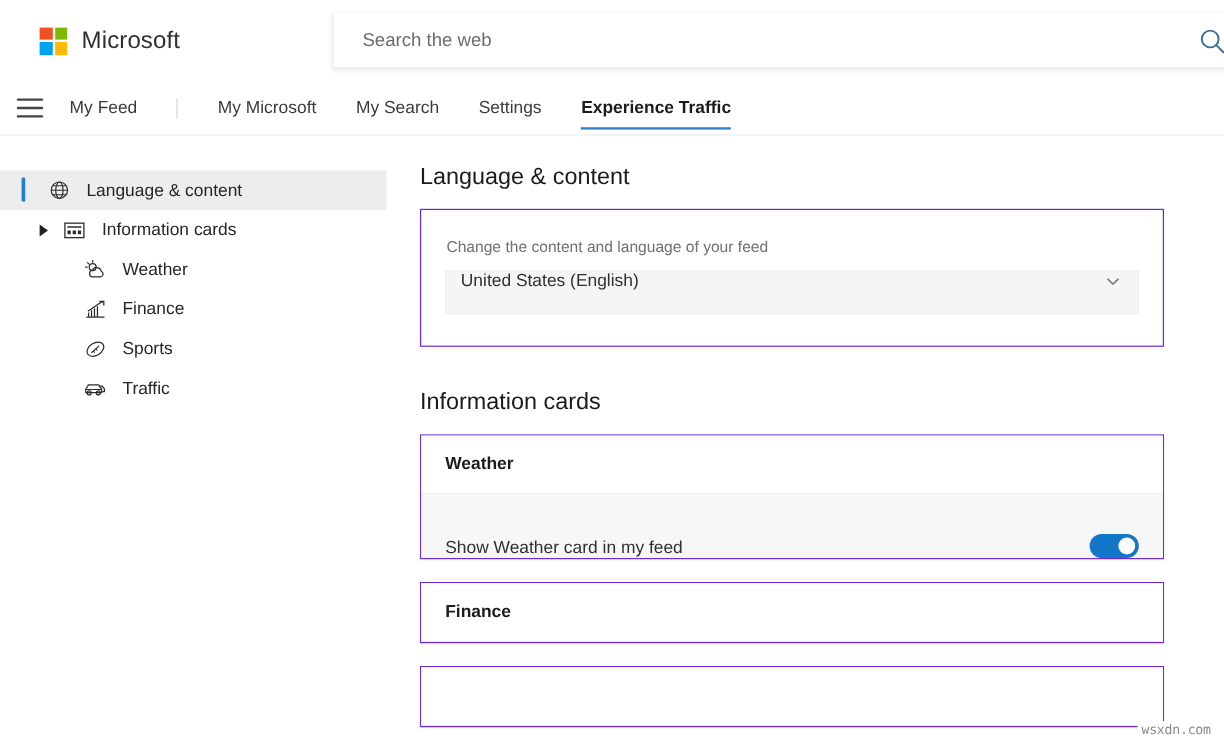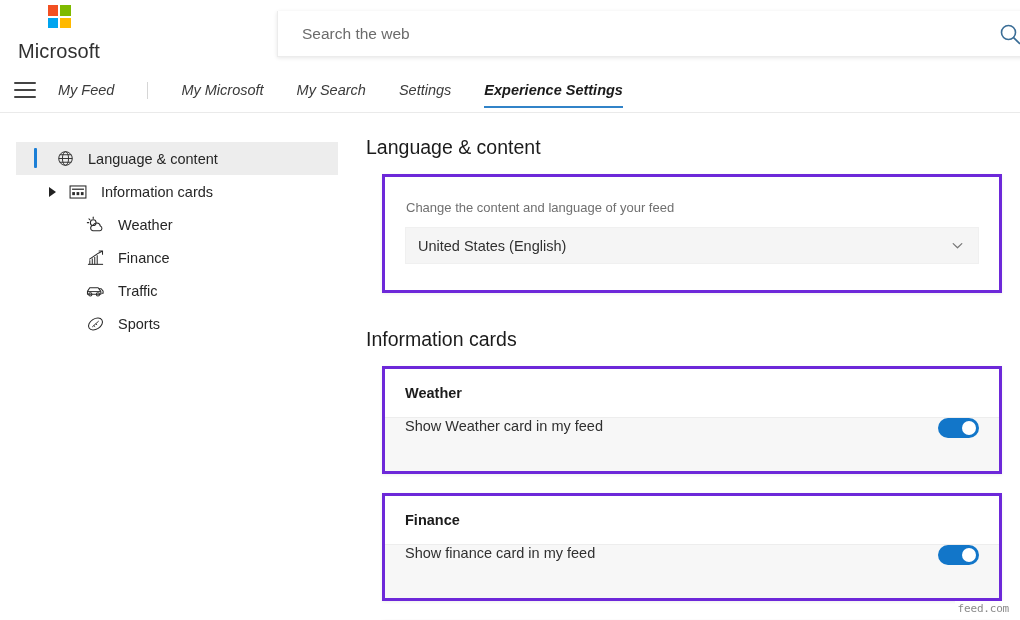--- a/index.html
+++ b/index.html
@@ -22,24 +22,23 @@
     height: 68px;
     display: flex;
     align-items: center;
     background: #ffffff;
     position: relative;
   }
 
   .brand {
     display: flex;
     align-items: center;
-    margin-left: 18px;
+    margin-left: 33px;
     gap: 12px;
     cursor: pointer;
-    flex-direction: column;
   }
 
   .ms-logo {
     width: 23px;
     height: 23px;
     display: grid;
     grid-template-columns: 1fr 1fr;
     grid-template-rows: 1fr 1fr;
     gap: 2px;
     flex: none;
@@ -122,21 +121,20 @@
   }
 
   .nav-item {
     font-size: 14.5px;
     color: #3b3b3b;
     padding: 4px 0 5px 0;
     margin-right: 33px;
     cursor: pointer;
     white-space: nowrap;
     position: relative;
-    font-style: italic;
   }
   .nav-item.active {
     color: #1b1b1b;
     font-weight: bold;
   }
   .nav-item.active::after {
     content: "";
     position: absolute;
     left: 0; right: 0;
     bottom: -5px;
@@ -148,21 +146,20 @@
     height: 17px;
     background: #d6d6d6;
     margin: 0 33px 0 0;
     flex: none;
   }
 
   
   .layout {
     display: flex;
     height: 507px;
-    padding-left: 16px;
   }
 
   
   .sidebar {
     width: 345px;
     flex: none;
     padding-top: 29px;
   }
 
   .side-item {
@@ -234,41 +231,41 @@
   .section-title {
     font-size: 19.5px;
     color: #1b1b1b;
     margin: 0 0 15px 5px;
     font-weight: normal;
   }
   .section-title.second { margin-top: 35px; }
 
   .card {
     background: #ffffff;
-    border: 3px solid #6d28d9;
+    border: 1px solid #6d28d9;
     box-shadow: 0 1px 3px rgba(0,0,0,.07);
     width: 620px;
-    margin-left: 21px;
+    margin-left: 5px;
   }
 
   .lang-card { padding: 23px 20px 26px 20px; }
 
   .lang-hint {
     font-size: 13px;
     color: #707070;
     margin-bottom: 12px;
     margin-left: 1px;
   }
 
   .dropdown {
     height: 37px;
     background: #f5f5f5;
     border: 1px solid #f0f0f0;
     display: flex;
-    align-items: center;
+    align-items: flex-start;
     padding: 0 13px 0 12px;
     cursor: pointer;
   }
   .dropdown .dd-value {
     flex: 1;
     font-size: 14.5px;
     color: #303030;
   }
   .chevron-icon {
     width: 16px;
@@ -292,21 +289,21 @@
   }
   .info-card-head .ic-title {
     font-size: 14.5px;
     font-weight: bold;
     color: #1b1b1b;
   }
 
   .info-card-row {
     height: 53px;
     display: flex;
-    align-items: flex-start;
+    align-items: flex-end;
     padding: 0 20px;
     background: #f7f7f7;
   }
   .info-card-row .ic-label {
     flex: 1;
     font-size: 14.5px;
     color: #303030;
   }
 
   .toggle {
@@ -372,21 +369,21 @@
     <span></span>
       <span></span>
       <span></span>
   </div>
 
   <div class="nav-item">My Feed</div>
   <div class="nav-sep"></div>
   <div class="nav-item">My Microsoft</div>
   <div class="nav-item">My Search</div>
   <div class="nav-item">Settings</div>
-  <div class="nav-item active">Experience Settings</div>
+  <div class="nav-item active">Experience Traffic</div>
 </div>
 
 <div class="layout">
 
   <div class="sidebar">
 
     <div class="side-item selected">
       <div class="side-icon">
         <svg width="17" height="17" viewBox="0 0 20 20" fill="none">
           <circle cx="10" cy="10" r="8" stroke="#2b2b2b" stroke-width="1.1"></circle>
@@ -438,41 +435,41 @@
           <line x1="11.8" y1="16" x2="11.8" y2="6.6" stroke="#2b2b2b" stroke-width="1.1"></line>
           <path d="M3.4 11 L13 4.4 L17 2.4" stroke="#2b2b2b" stroke-width="1.1" fill="none"></path>
           <path d="M13.4 2.2 L17.4 2.2 L17.4 6" stroke="#2b2b2b" stroke-width="1.1" fill="none"></path>
         </svg>
       </div>
       <div class="side-label">Finance</div>
     </div>
 
     <div class="side-item child">
       <div class="side-icon">
+        <svg width="19" height="18" viewBox="0 0 20 19" fill="none">
+          <ellipse cx="10" cy="9.5" rx="8" ry="5.4" transform="rotate(-32 10 9.5)" stroke="#2b2b2b" stroke-width="1.1"></ellipse>
+          <line x1="6.6" y1="12.6" x2="13.4" y2="6.4" stroke="#2b2b2b" stroke-width="1"></line>
+          <line x1="8.2" y1="11.2" x2="9.6" y2="12.4" stroke="#2b2b2b" stroke-width="1"></line>
+          <line x1="10.3" y1="9.3" x2="11.7" y2="10.5" stroke="#2b2b2b" stroke-width="1"></line>
+        </svg>
+      </div>
+      <div class="side-label">Sports</div>
+    </div>
+
+    <div class="side-item child">
+      <div class="side-icon">
         <svg width="20" height="18" viewBox="0 0 21 18" fill="none">
           <path d="M2.6 12.4 L2.6 9.4 L5 5.6 L13.8 5.6 L16.6 9.4 L16.6 12.4 Z" stroke="#2b2b2b" stroke-width="1.1" fill="none" stroke-linejoin="round"></path>
           <line x1="3" y1="9.6" x2="16.2" y2="9.6" stroke="#2b2b2b" stroke-width="1"></line>
           <circle cx="5.6" cy="12.6" r="1.7" stroke="#2b2b2b" stroke-width="1.1"></circle>
           <circle cx="13.6" cy="12.6" r="1.7" stroke="#2b2b2b" stroke-width="1.1"></circle>
           <path d="M14.6 6.6 L17 6.6 L19 9.2 L19 11.4 L17.2 11.4" stroke="#2b2b2b" stroke-width="1.1" fill="none" stroke-linejoin="round"></path>
         </svg>
       </div>
       <div class="side-label">Traffic</div>
-    </div>
-
-    <div class="side-item child">
-      <div class="side-icon">
-        <svg width="19" height="18" viewBox="0 0 20 19" fill="none">
-          <ellipse cx="10" cy="9.5" rx="8" ry="5.4" transform="rotate(-32 10 9.5)" stroke="#2b2b2b" stroke-width="1.1"></ellipse>
-          <line x1="6.6" y1="12.6" x2="13.4" y2="6.4" stroke="#2b2b2b" stroke-width="1"></line>
-          <line x1="8.2" y1="11.2" x2="9.6" y2="12.4" stroke="#2b2b2b" stroke-width="1"></line>
-          <line x1="10.3" y1="9.3" x2="11.7" y2="10.5" stroke="#2b2b2b" stroke-width="1"></line>
-        </svg>
-      </div>
-      <div class="side-label">Sports</div>
     </div>
 
   </div>
 
   <div class="main">
 
     <h2 class="section-title">Language &amp; content</h2>
 
     <div class="card lang-card">
       <div class="lang-hint">Change the content and language of your feed</div>
@@ -497,31 +494,25 @@
         <span class="toggle">
           <span class="knob"></span>
         </span>
       </div>
     </div>
 
     <div class="card info-card">
       <div class="info-card-head">
         <span class="ic-title">Finance</span>
       </div>
-      <div class="info-card-row">
-        <span class="ic-label">Show finance card in my feed</span>
-        <span class="toggle">
-          <span class="knob"></span>
-        </span>
-      </div>
     </div>
 
     <div class="card info-card">
       <div class="info-card-head">
         
       </div>
 
     </div>
 
   </div>
 </div>
 
-<div class="watermark">feed.com</div>
+<div class="watermark">wsxdn.com</div>
 
 </body></html>

